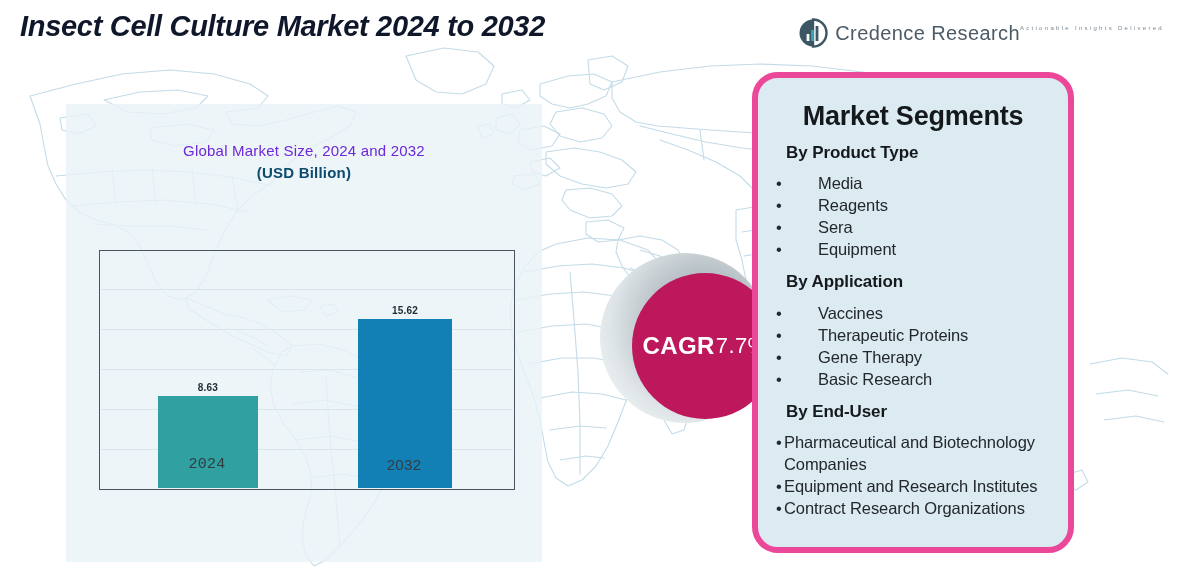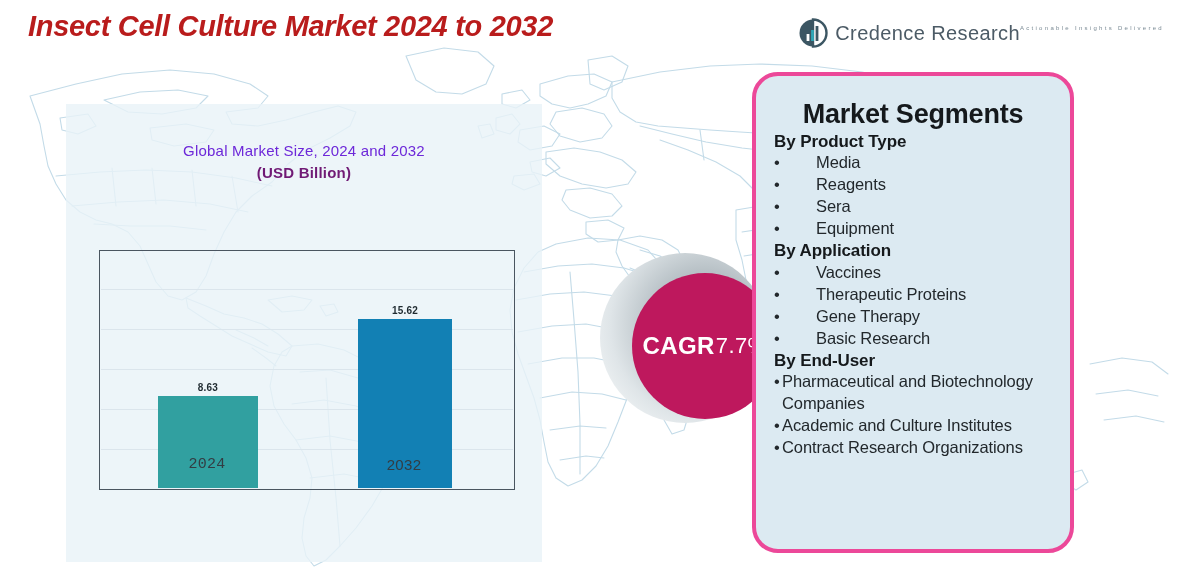--- a/index.html
+++ b/index.html
@@ -31,28 +31,28 @@
     fill: none;
     stroke: #c3dbe8;
     stroke-width: 1.1;
     stroke-linejoin: round;
     stroke-linecap: round;
   }
 
   
   #title {
     position: absolute;
-    left: 28px;
+    left: 20px;
     top: 10px;
     z-index: 6;
     font-size: 29px;
     font-weight: bold;
     font-style: italic;
     letter-spacing: -0.3px;
-    color: #b91c1c;
+    color: #0f172a;
     white-space: nowrap;
   }
 
   
   #logo {
     position: absolute;
     right: 18px;
     top: 18px;
     z-index: 6;
     display: flex;
@@ -95,21 +95,21 @@
     color: #6d28d9;
     letter-spacing: 0.2px;
   }
   #chart-units {
     position: absolute;
     left: 0; right: 0;
     top: 60px;
     text-align: center;
     font-size: 15px;
     font-weight: bold;
-    color: #701a75;
+    color: #0c4a6e;
     letter-spacing: 0.2px;
   }
 
   
   #plot {
     position: absolute;
     left: 33px;
     top: 146px;
     width: 416px;
     height: 240px;
@@ -181,42 +181,42 @@
   }
 
   
   #segments-panel {
     position: absolute;
     left: 752px;
     top: 72px;
     width: 322px;
     height: 481px;
     background: #dceaf2;
-    border: 4px solid #ec4899;
+    border: 6px solid #ec4899;
     border-radius: 26px;
     box-sizing: border-box;
     z-index: 5;
     padding: 24px 14px 12px 14px;
   }
   #segments-title {
     text-align: center;
     font-size: 27px;
     font-weight: bold;
     color: #15191c;
     letter-spacing: -0.2px;
     line-height: 1.1;
     margin: 0 0 1px 0;
   }
   .seg-group-head {
     font-size: 17px;
     font-weight: bold;
     color: #15191c;
     letter-spacing: -0.1px;
     line-height: 1.28;
-    margin: 0;
+    margin: 10px;
     padding-left: 4px;
   }
   .seg-item {
     font-size: 16.5px;
     color: #22282c;
     letter-spacing: -0.1px;
     line-height: 1.33;
     margin: 0;
     padding-left: 4px;
     display: flex;
@@ -427,21 +427,21 @@
       <span class="seg-text">Basic Research</span>
     </div>
 
     <div class="seg-group-head">By End-User</div>
     <div class="seg-item">
       <span class="seg-bullet">•</span>
       <span class="seg-text indent-wrap">Pharmaceutical and Biotechnology Companies</span>
     </div>
     <div class="seg-item">
       <span class="seg-bullet">•</span>
-      <span class="seg-text indent-wrap">Academic and Culture Institutes</span>
+      <span class="seg-text indent-wrap">Equipment and Research Institutes</span>
     </div>
     <div class="seg-item">
       <span class="seg-bullet">•</span>
       <span class="seg-text indent-wrap">Contract Research Organizations</span>
     </div>
   </div>
 
 </div>
 
 </body></html>

